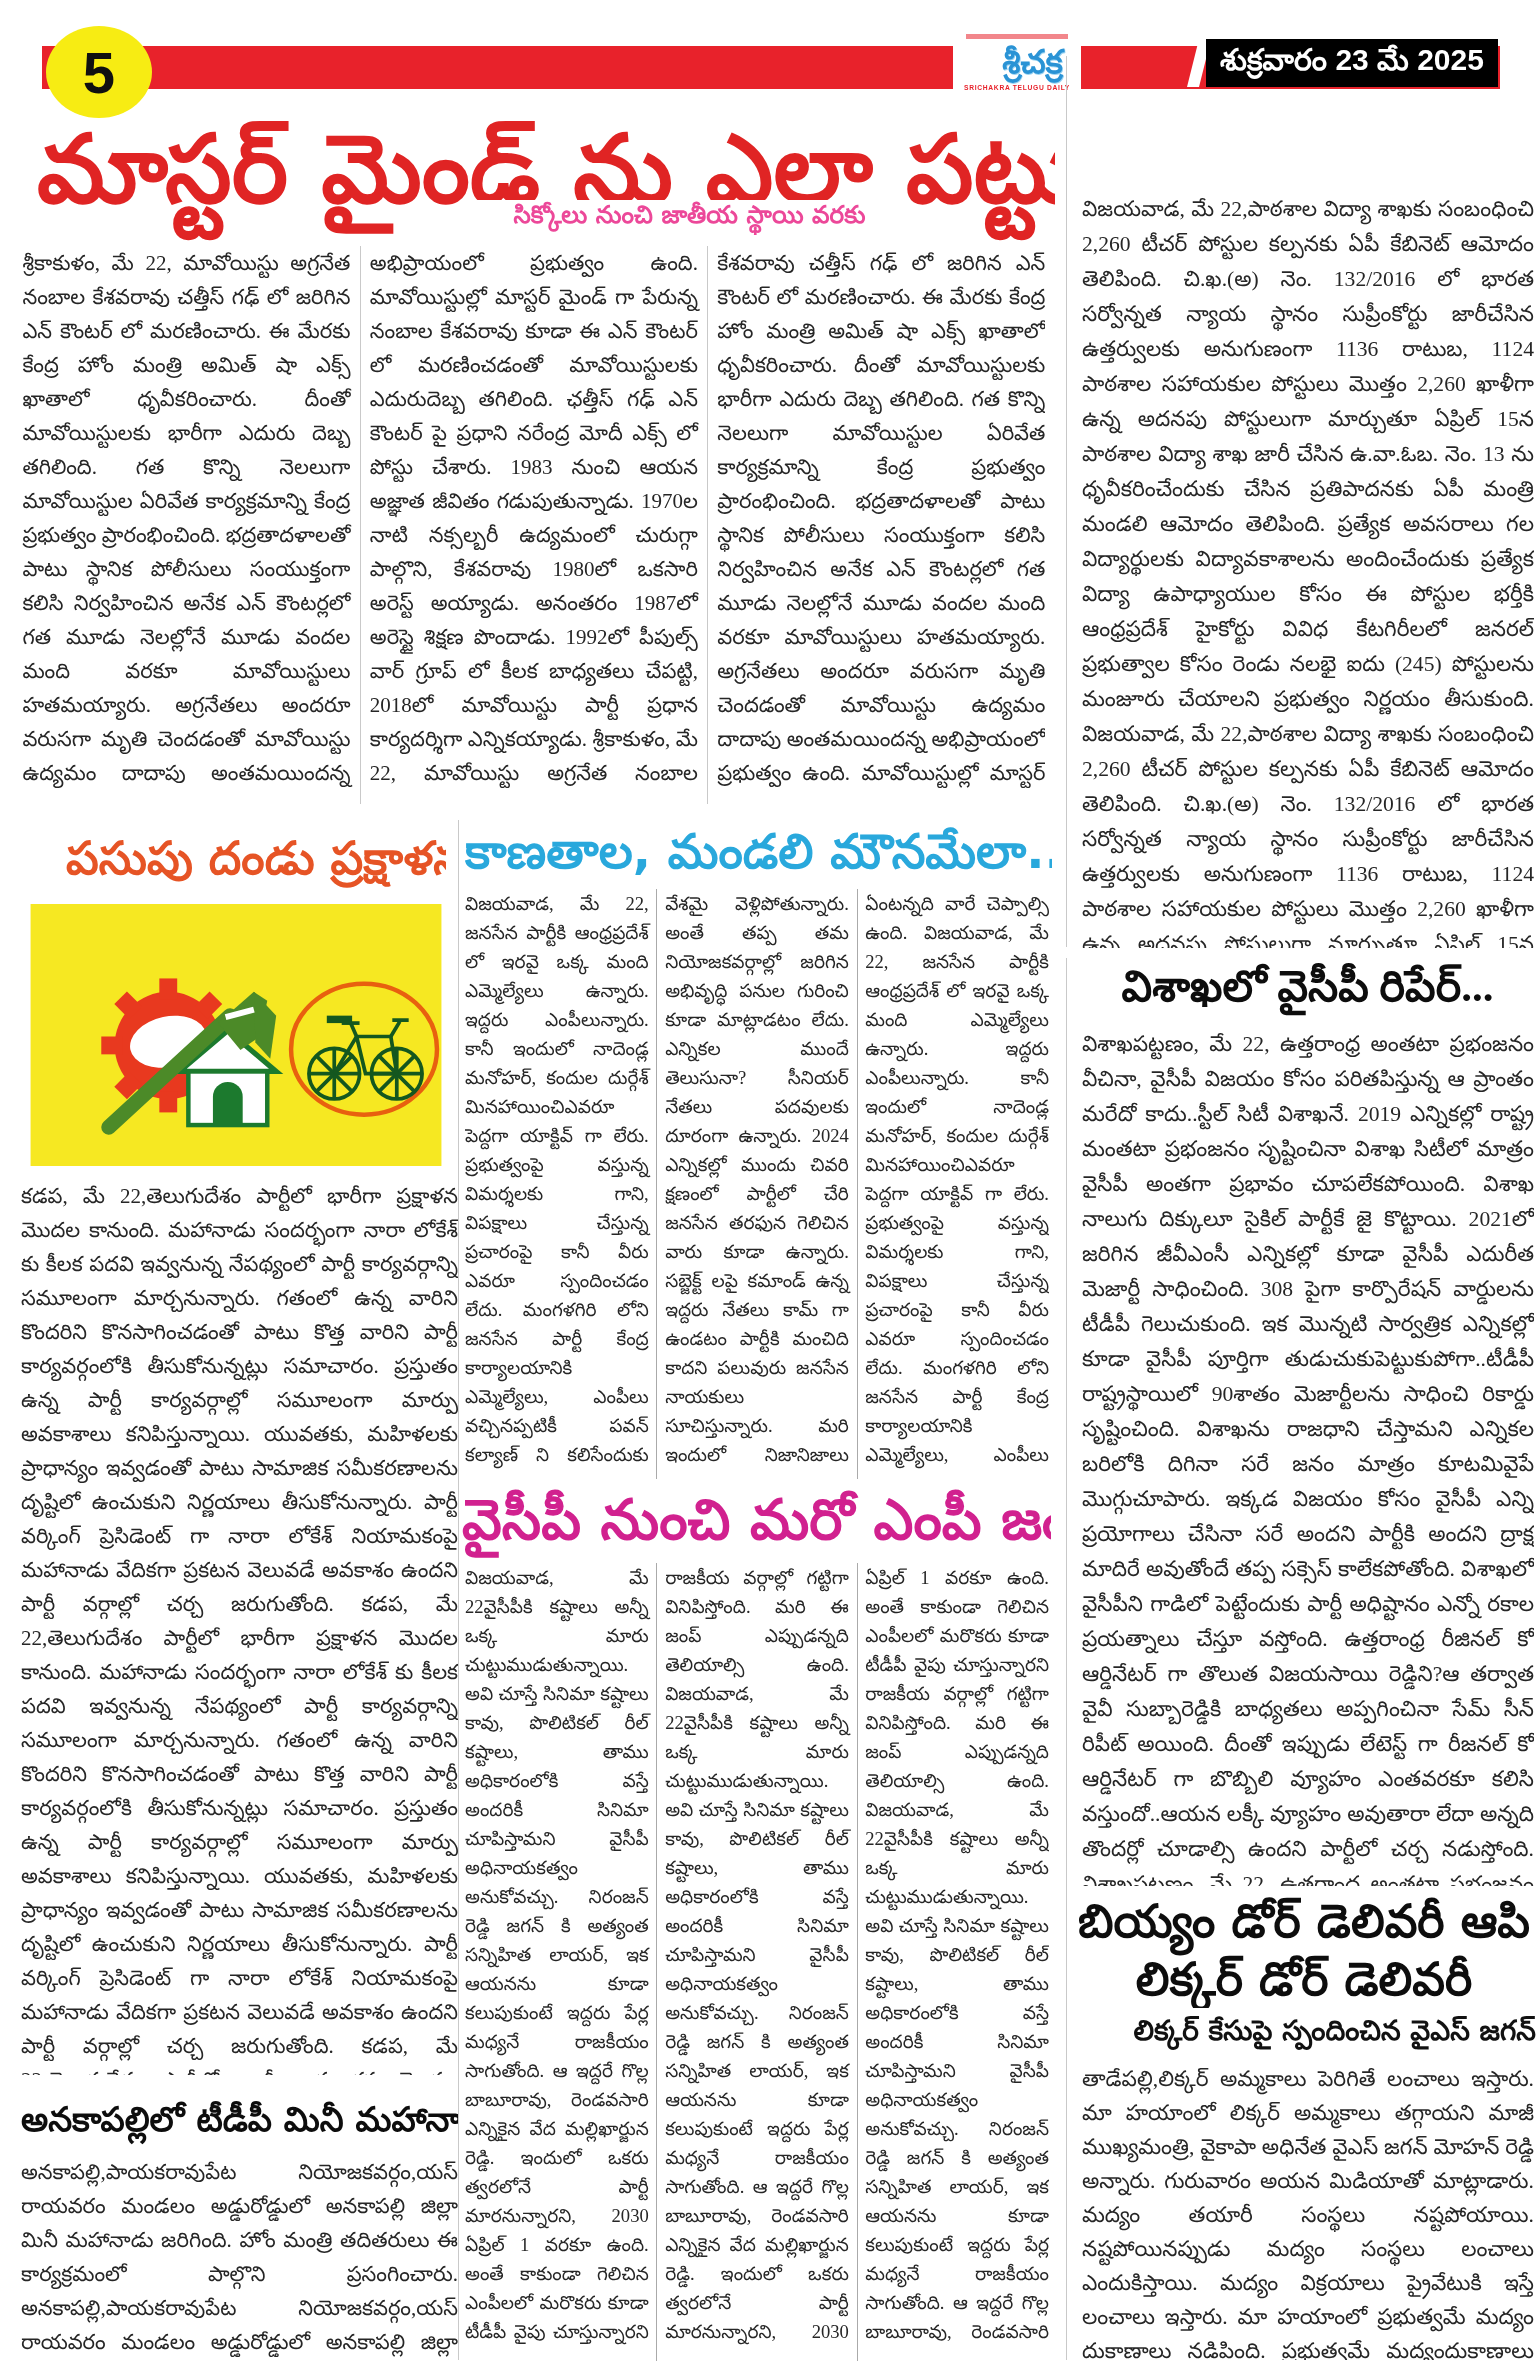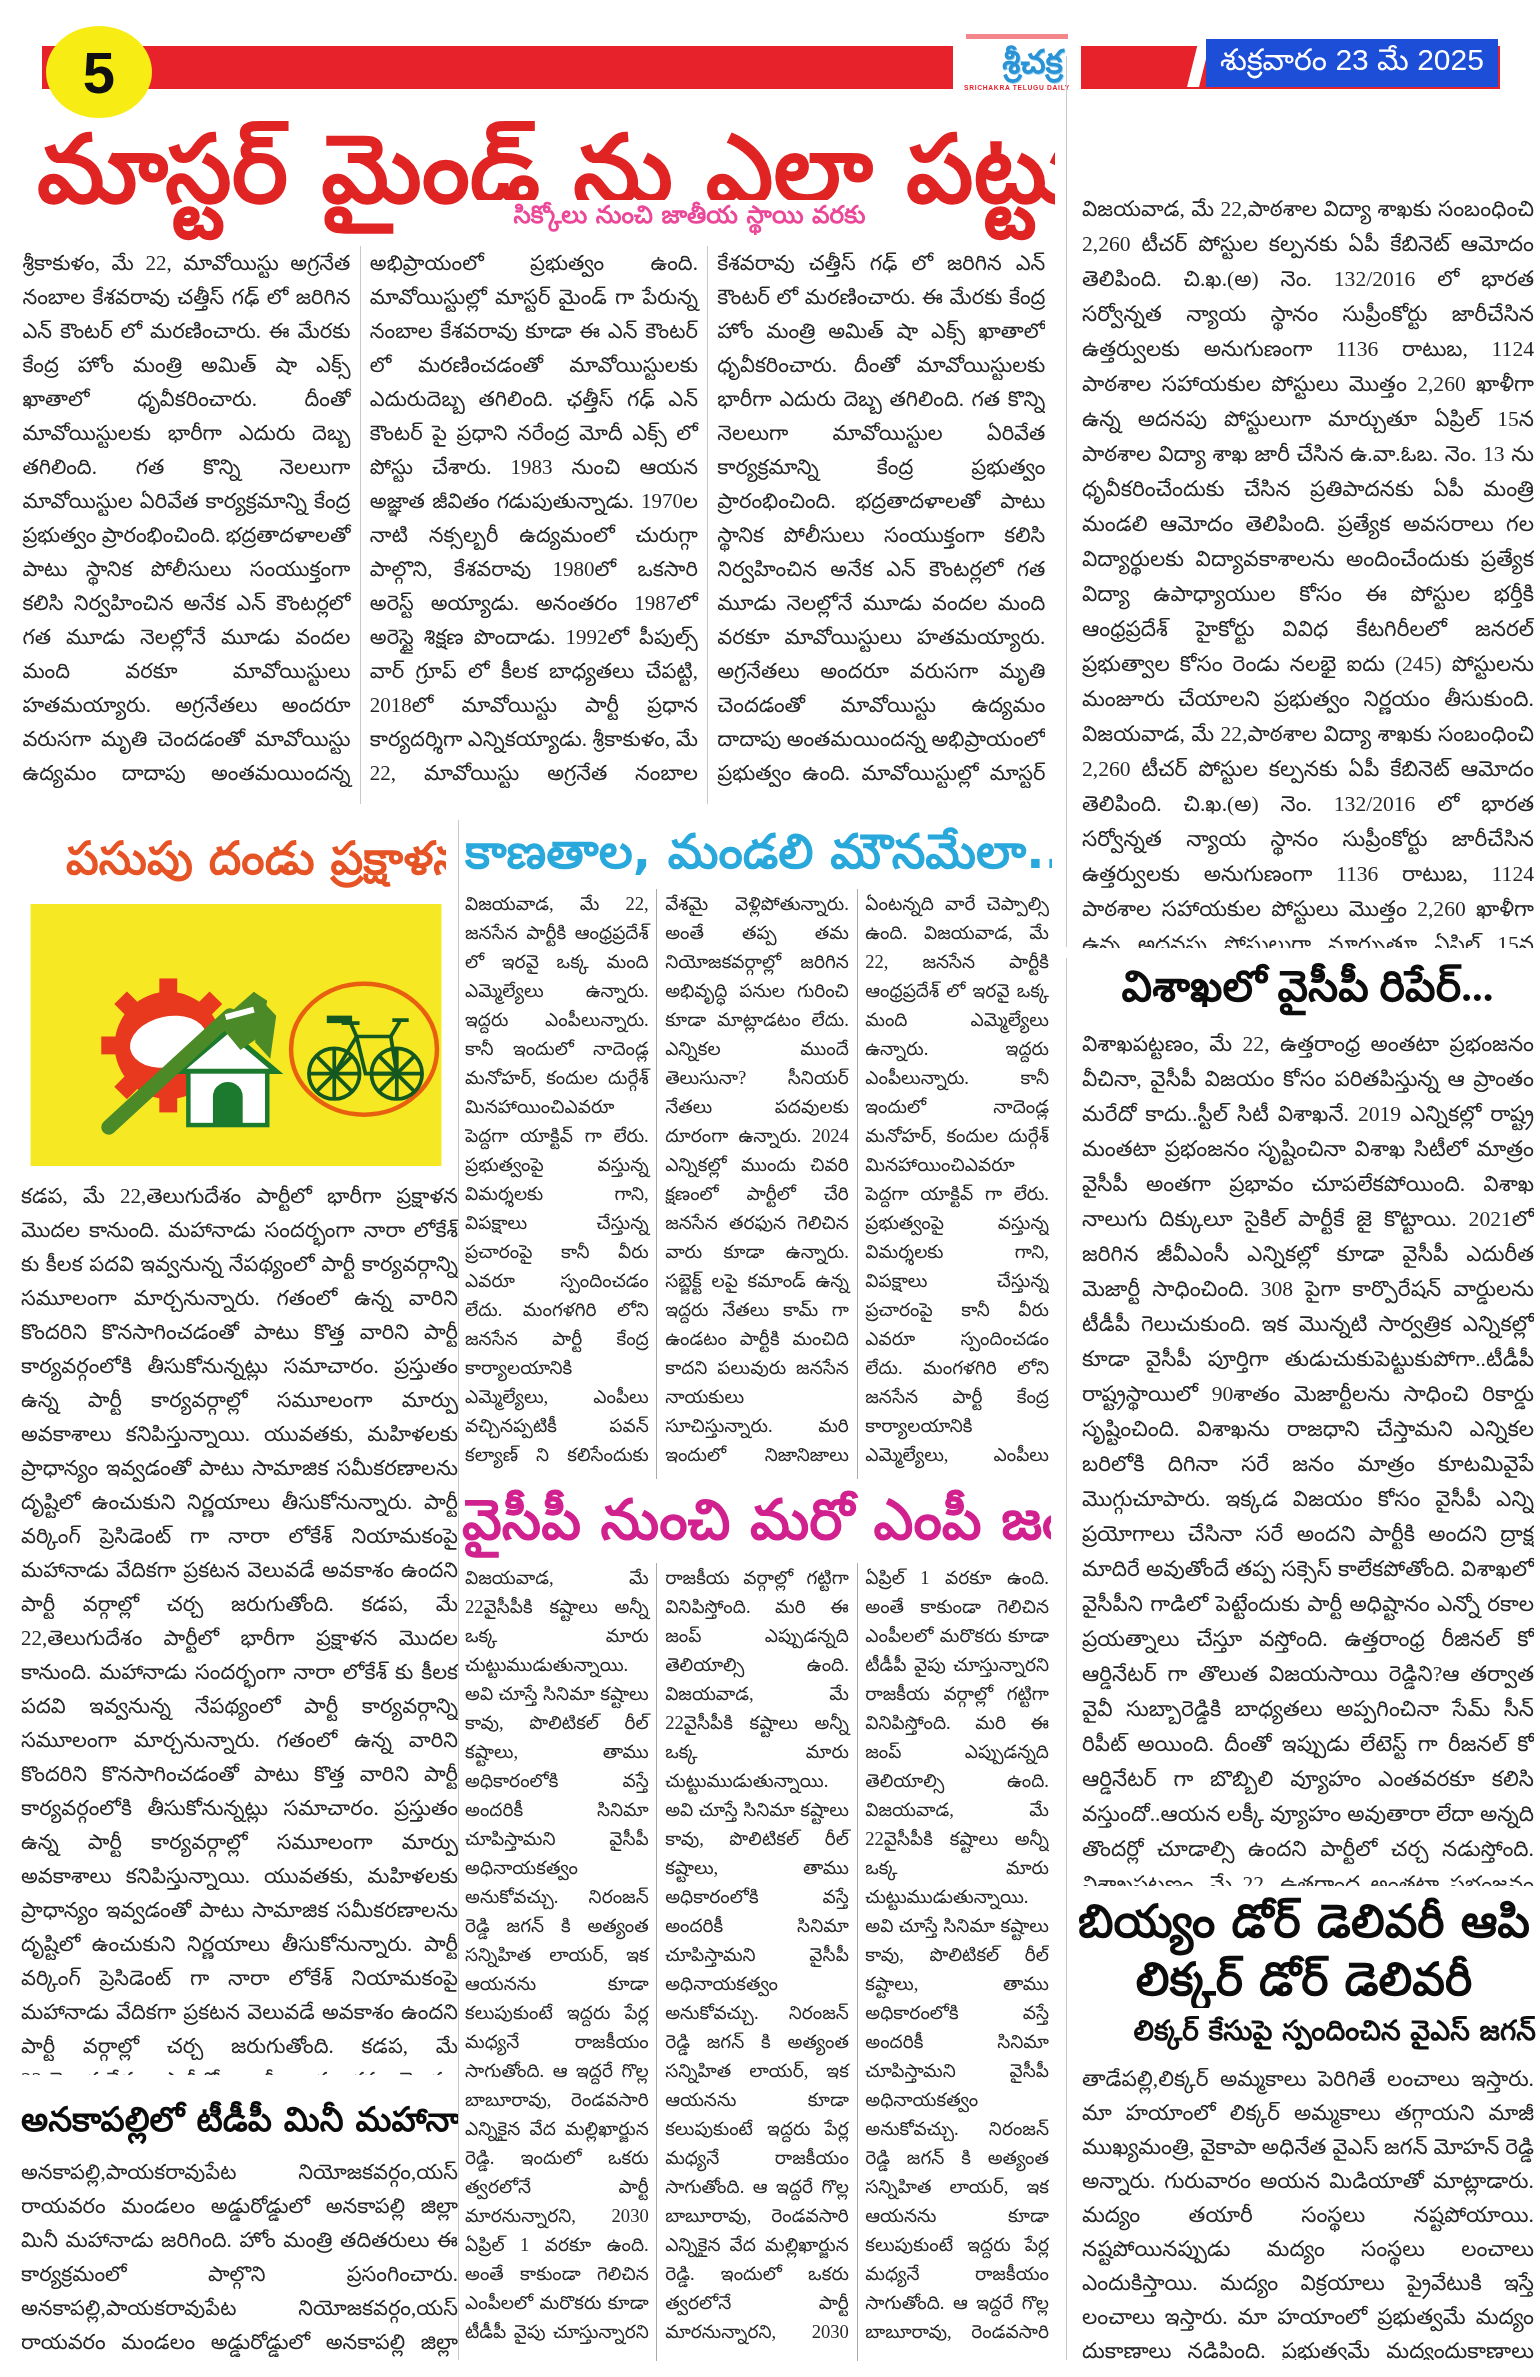--- a/index.html
+++ b/index.html
@@ -13,22 +13,22 @@
   .mast-bar{left:42px;top:46px;width:1458px;height:43px;background:#e8222b;}
   .page-circle{left:46px;top:26px;width:106px;height:92px;background:#f7ec13;border-radius:50%;
     display:flex;align-items:center;justify-content:center;font-family:"Liberation Sans",sans-serif;
     font-weight:bold;font-size:58px;color:#101010;}
   .logo-box{left:953px;top:31px;width:128px;height:69px;background:#ffffff;text-align:center;
     font-family:"Liberation Sans",sans-serif;}
   .logo-title{font-size:33px;font-weight:bold;color:#2a93d5;line-height:45px;text-shadow:0.7px 0.7px 0 #9cd4f2;padding-left:31px;}
   .logo-tagline{font-size:6.7px;color:#e8222b;font-weight:bold;letter-spacing:0.7px;}
   .logo-topline{height:4.5px;margin:3px 13.4px 0 13.4px;background:#e8222b;opacity:.55;}
   .date-slash{left:1193px;top:39px;width:12px;height:48px;background:#ffffff;transform:skewX(-14deg);}
-  .date-box{left:1206px;top:39px;width:292px;height:48px;background:#1d4ed8;color:#ffffff;
-    font-family:"Liberation Sans",sans-serif;font-weight:normal;font-size:30px;
+  .date-box{left:1206px;top:39px;width:292px;height:48px;background:#000000;color:#ffffff;
+    font-family:"Liberation Sans",sans-serif;font-weight:bold;font-size:30px;
     display:flex;align-items:center;justify-content:center;}
   
   .h-main{left:37px;top:89px;width:1018px;height:168px;color:#e02424;font-weight:bold;
     font-size:95px;line-height:160px;white-space:nowrap;overflow:hidden;
     font-family:"DejaVu Sans","Liberation Sans",sans-serif;}
   .h-sub-main{left:477px;top:200px;width:425px;text-align:center;font-size:24.6px;font-weight:bold;
     color:#ec4899;font-family:"DejaVu Sans",sans-serif;background:#fff;}
   .h-teacher{left:1053px;top:52px;width:483px;height:125px;text-align:center;color:#101010;
     font-weight:bold;font-size:40px;line-height:61px;overflow:hidden;
     font-family:"DejaVu Sans","Liberation Sans",sans-serif;}

